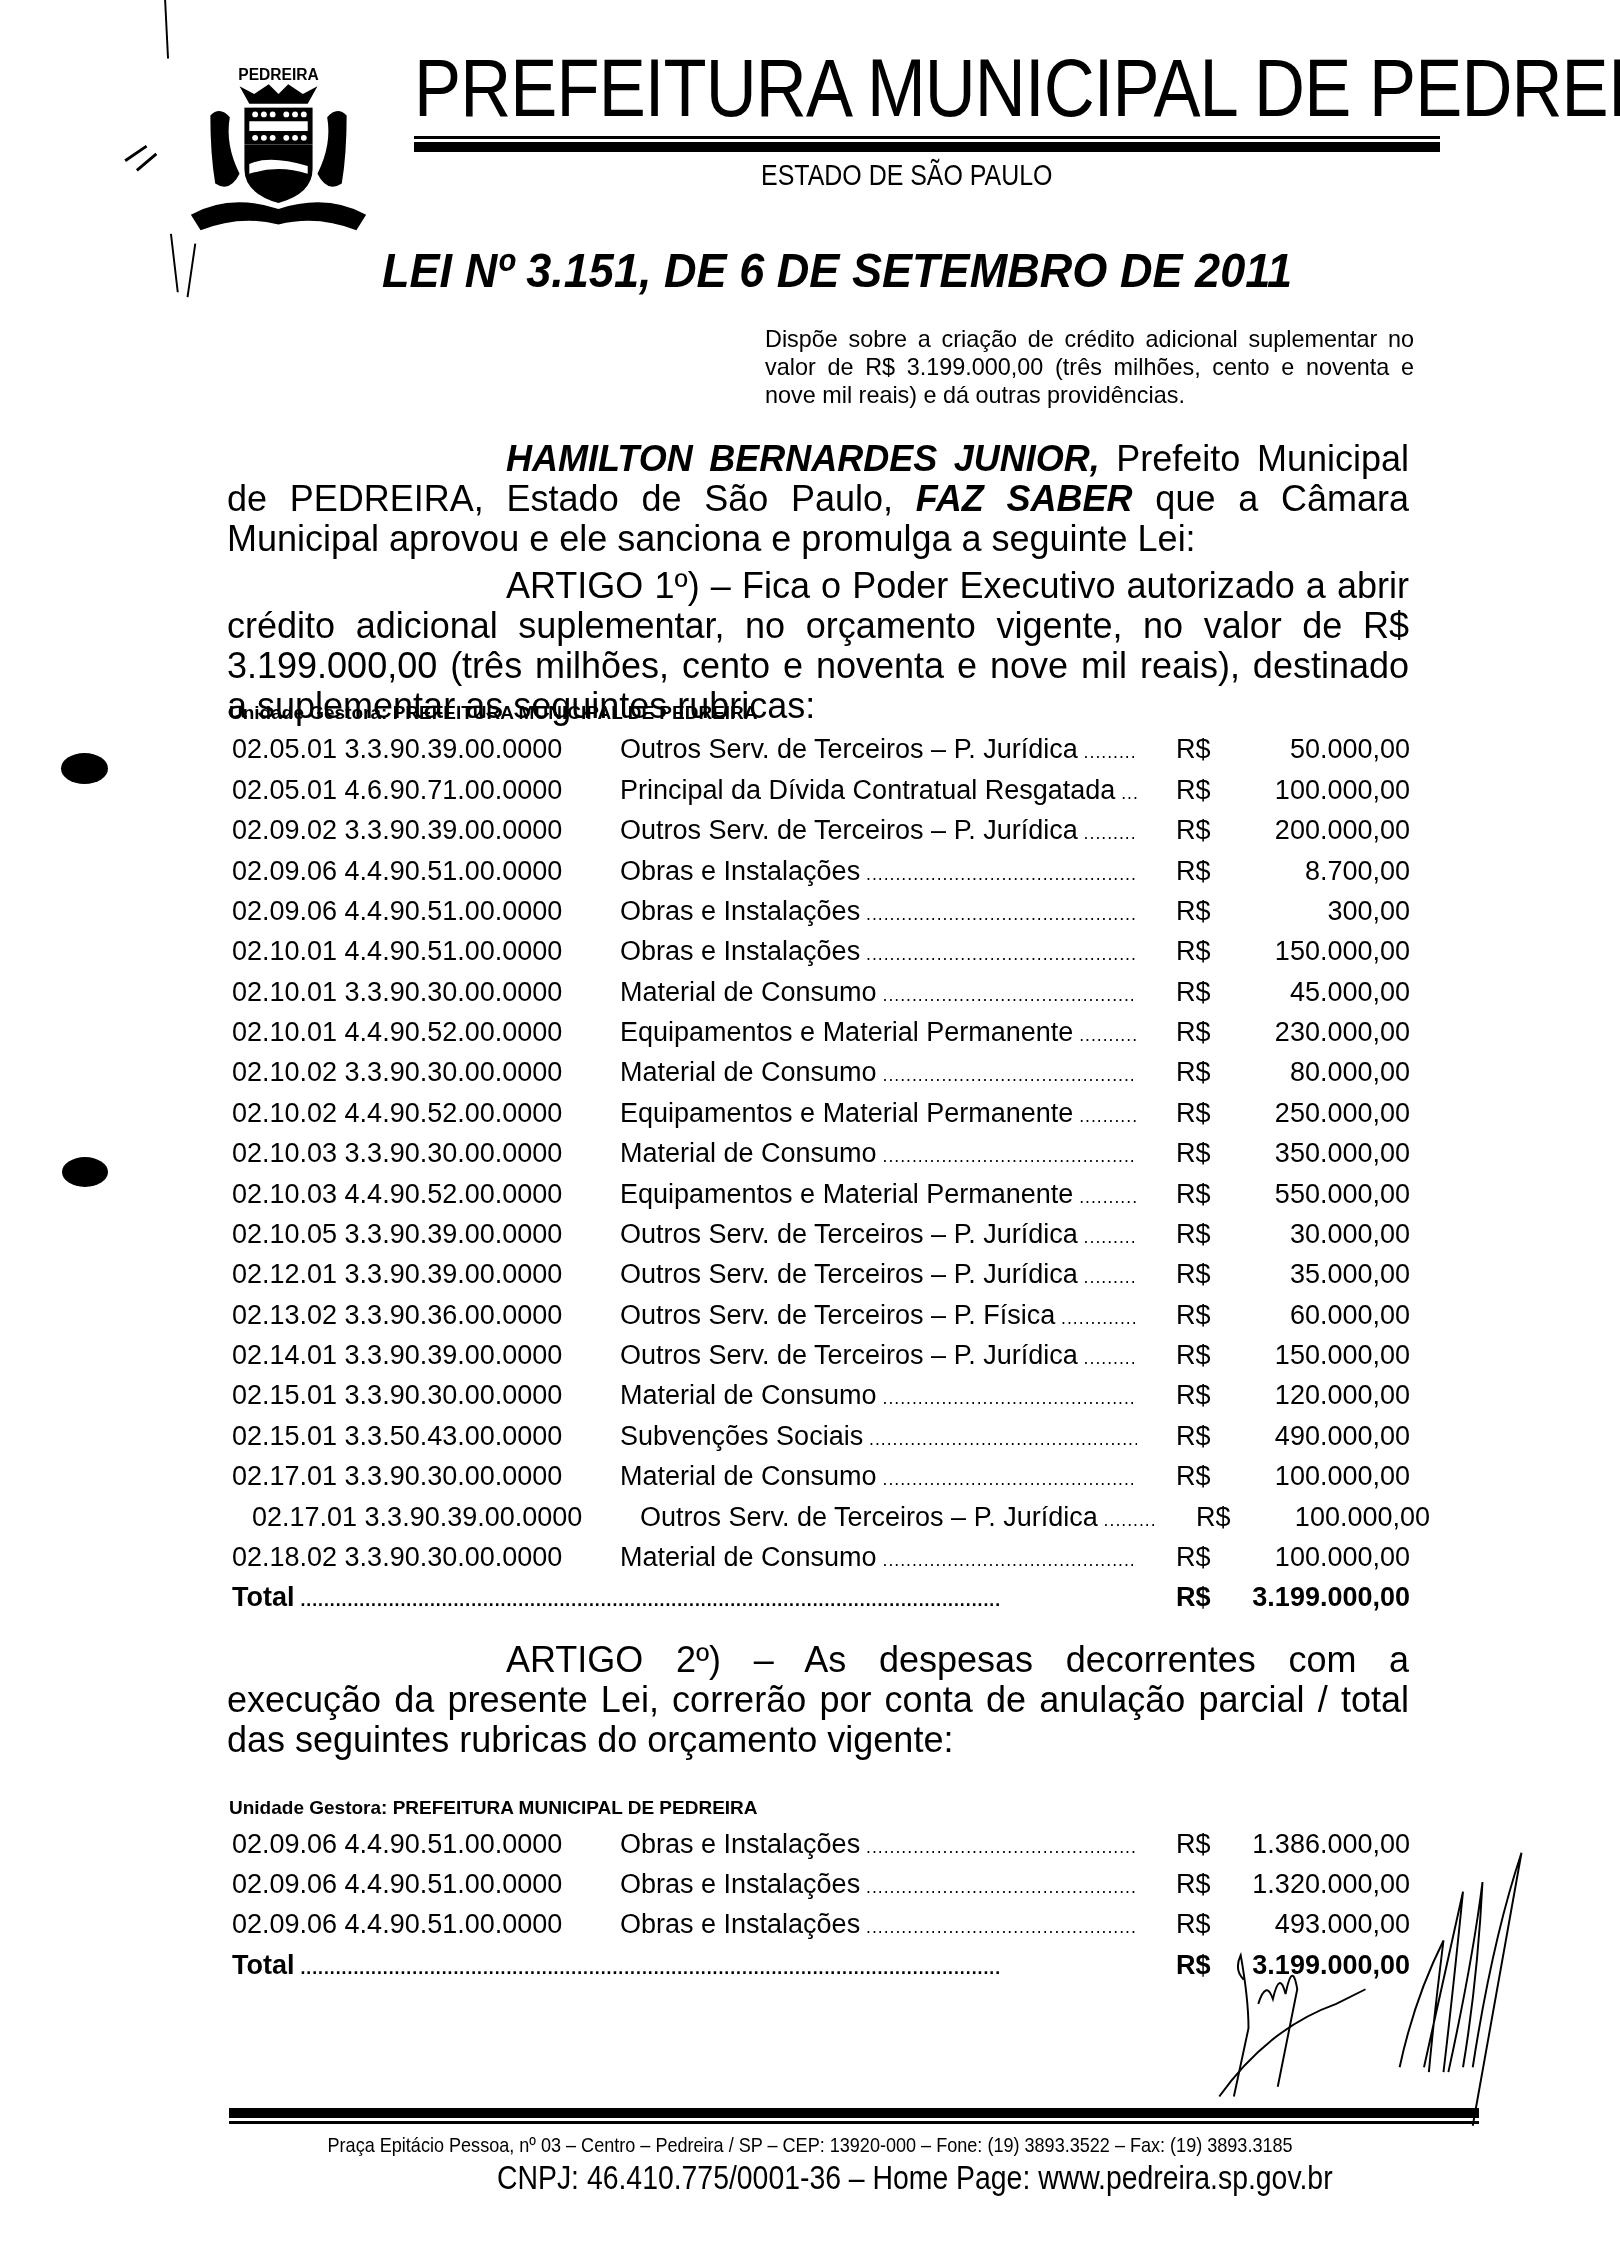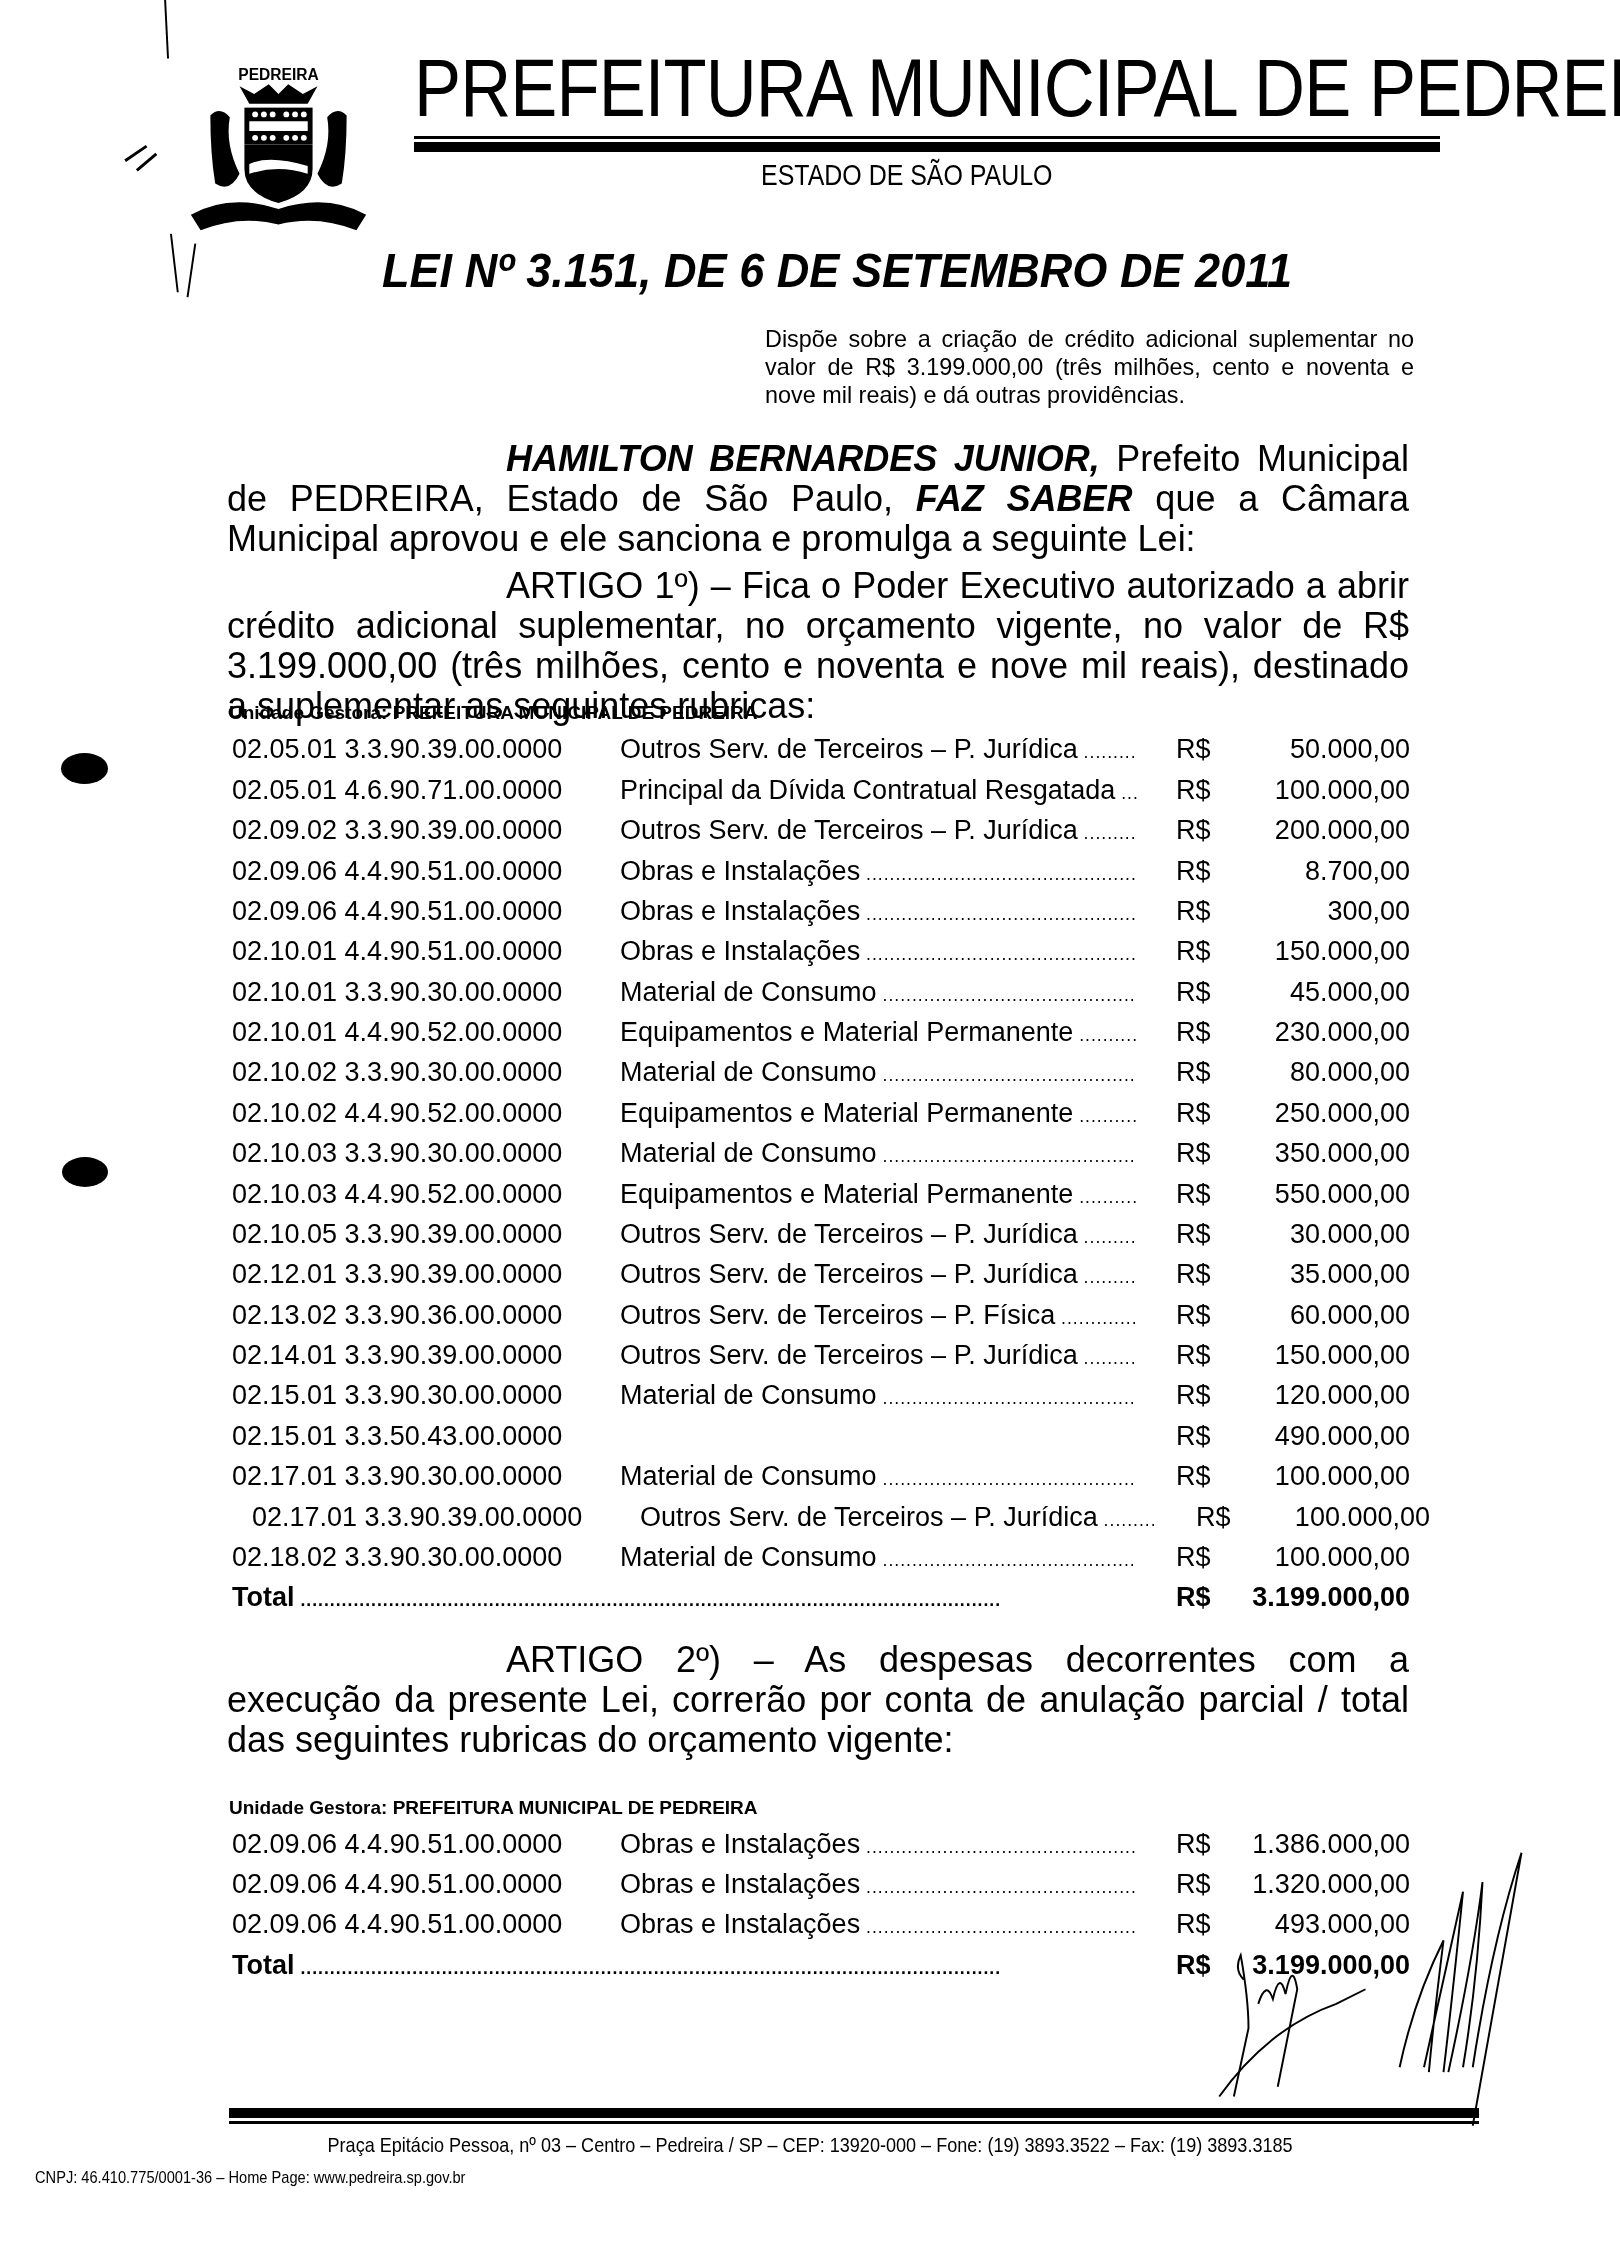--- a/index.html
+++ b/index.html
@@ -43,21 +43,21 @@
 
   
   .punch { background: #000; border-radius: 50%; }
   #punch1 { left: 61px; top: 753px; width: 47px; height: 31px; }
   #punch2 { left: 62px; top: 1157px; width: 46px; height: 30px; }
 
   
   #foot-thick { left: 229px; top: 2108px; width: 1250px; height: 9.8px; background: #000; }
   #foot-thin { left: 229px; top: 2121px; width: 1250px; height: 2.9px; background: #000; }
   #foot-line1 { left: 0; width: 1621px; top: 2129px; text-align: center; font-size: 21px; line-height: 31px; }
-  #foot-line2 { left: 0; width: 1401px; top: 2162px; text-align: left; font-size: 17px; line-height: 31px; }
+  #foot-line2 { left: 0; width: 1401px; top: 2162px; text-align: right; font-size: 33px; line-height: 31px; }
   #foot-line1 span, #foot-line2 span { display: inline-block; transform: scaleX(0.86); transform-origin: center; }
 
   #sig { left: 1151px; top: 1833px; width: 390px; height: 293px; }
   #scan-marks { left: 117px; top: 0; width: 293px; height: 302px; }
 </style>
 </head>
 <body>
 
 <svg id="scan-marks" class="abs" viewBox="0 0 300 310">
   <path d="M49 0 L52 60" stroke="#000" stroke-width="2" fill="none"></path>
@@ -208,20 +208,21 @@
       <span class="amt">150.000,00</span>
     </div>
     <div class="tbl-row" style="top: 1375px;">
       <span class="code">02.15.01 3.3.90.30.00.0000</span>
       <span class="desc">Material de Consumo</span>
       <span class="cur">R$</span>
       <span class="amt">120.000,00</span>
     </div>
     <div class="tbl-row" style="top: 1416px;">
       <span class="code">02.15.01 3.3.50.43.00.0000</span>
+      <span class="desc">Subvenções Sociais</span>
       <span class="cur">R$</span>
       <span class="amt">490.000,00</span>
     </div>
     <div class="tbl-row" style="top: 1456px;">
       <span class="code">02.17.01 3.3.90.30.00.0000</span>
       <span class="desc">Material de Consumo</span>
       <span class="cur">R$</span>
       <span class="amt">100.000,00</span>
     </div>
     <div class="tbl-row" style="top: 1497px; margin-left: 20px;">

